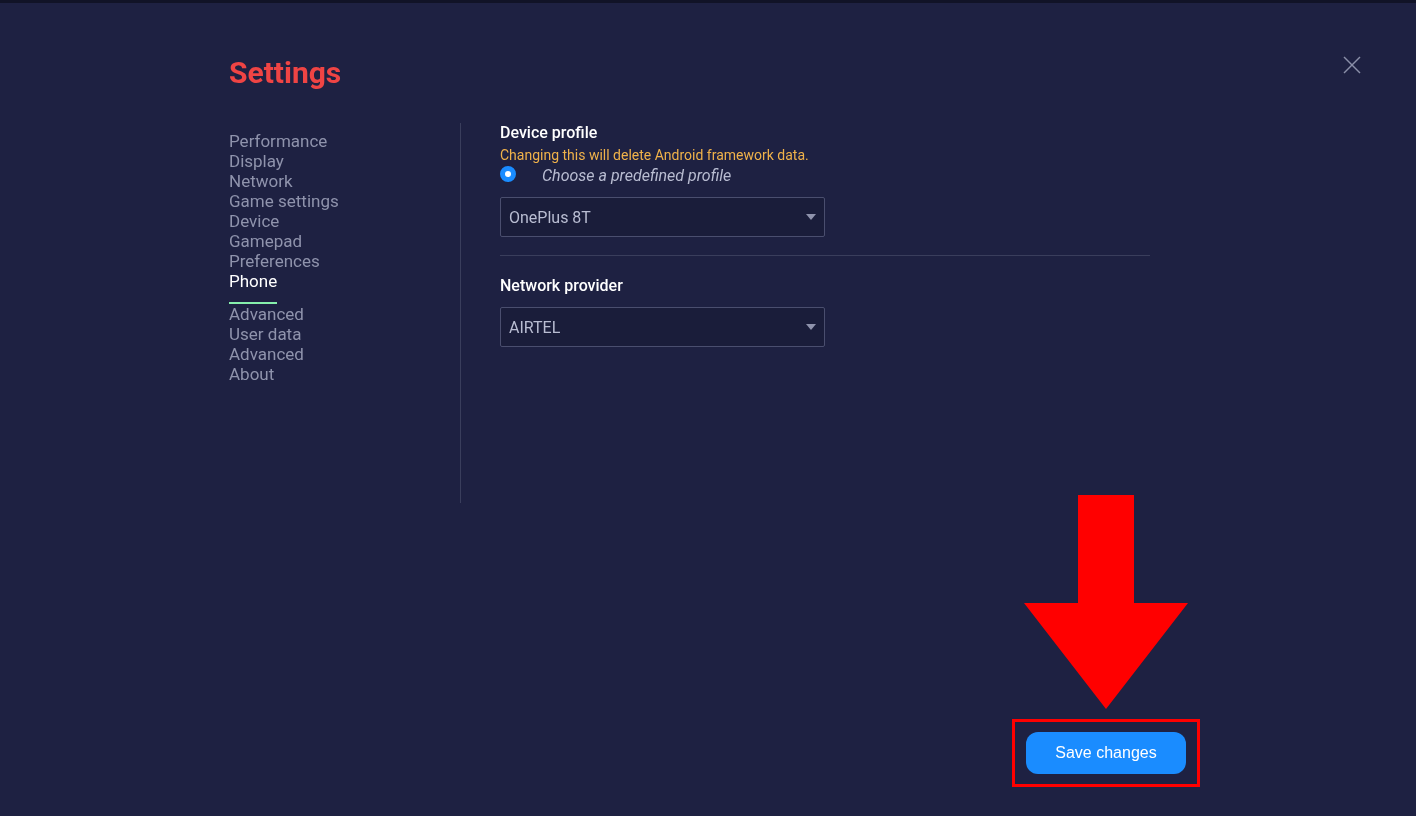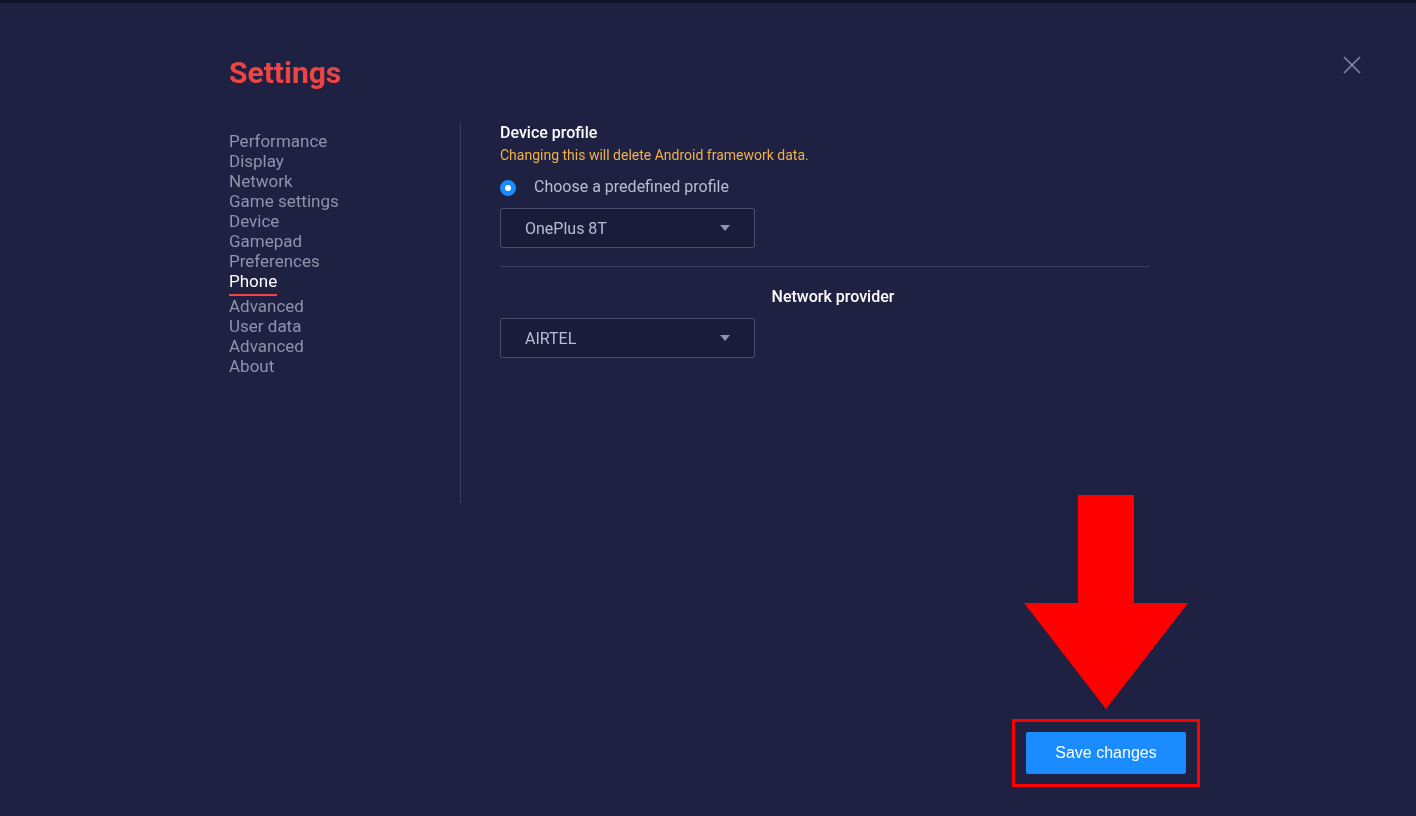--- a/index.html
+++ b/index.html
@@ -40,50 +40,51 @@
   }
   .sidebar-item {
     font-size: 17px;
     color: #8f93ac;
     cursor: pointer;
     line-height: 20px;
     align-self: flex-start;
   }
   .sidebar-item.active {
     color: #ffffff;
-    border-bottom: 2px solid #ef4444;
-    padding-bottom: 3px;
+    border-bottom: 2px solid #86efac;
+    padding-bottom: 11px;
   }
   .divider {
     position: absolute;
     top: 120px; left: 460px;
     width: 1px; height: 380px;
     background: #3a3e5c;
   }
   .content {
     position: absolute;
     top: 120px; left: 500px; right: 250px;
   }
   .section-title {
     color: #ffffff;
     font-size: 16px;
     font-weight: 500;
     margin-bottom: 5px;
   }
   .warning {
     color: #f0b24a;
     font-size: 14px;
-    margin-bottom: 14px;
+    margin-bottom: 3px;
   }
   .radio-row {
     display: flex;
-    align-items: flex-end;
-    gap: 18px;
+    align-items: flex-start;
+    gap: 26px;
     margin-bottom: 12px;
     cursor: pointer;
+    font-style: italic;
   }
   .radio {
     width: 16px; height: 16px;
     border-radius: 50%;
     border: 2px solid #8f93ac;
     display: inline-block;
     position: relative;
     flex-shrink: 0;
   }
   .radio.selected {
@@ -96,28 +97,28 @@
     top: 3px; left: 3px;
     width: 6px; height: 6px;
     background: #ffffff;
     border-radius: 50%;
   }
   .radio-label {
     color: #b9bdd2;
     font-size: 16px;
   }
   .select {
-    width: 255px;
+    width: 325px;
     height: 40px;
     background: #1a1d3a;
     border: 1px solid #4a4e6e;
     border-radius: 2px;
     color: #b9bdd2;
     font-size: 16px;
-    padding: 0 24px;
+    padding: 0 8px;
     display: flex;
     align-items: center;
     justify-content: space-between;
     cursor: pointer;
     margin-bottom: 18px;
   }
   .select .caret {
     width: 0; height: 0;
     border-left: 5px solid transparent;
     border-right: 5px solid transparent;
@@ -138,21 +139,21 @@
     align-items: center;
     justify-content: center;
   }
   .save-btn {
     width: 160px; height: 42px;
     background: #1a8cff;
     color: #ffffff;
     font-size: 16px;
     font-weight: 500;
     border: none;
-    border-radius: 2px;
+    border-radius: 12px;
     cursor: pointer;
     display: flex;
     align-items: center;
     justify-content: center;
   }
   .arrow {
     position: absolute;
     left: 1024px; top: 492px;
     width: 164px; height: 214px;
     pointer-events: none;
@@ -203,21 +204,21 @@
     </div>
 
     <div class="select">
       <span>OnePlus 8T</span>
       <span class="caret"></span>
     </div>
 
 
     <div class="hr"></div>
 
-    <div class="section-title" style="margin-bottom:12px;text-align:center;">Network provider</div>
+    <div class="section-title" style="margin-bottom:12px;">Network provider</div>
 
     <div class="select">
       <span>AIRTEL</span>
       <span class="caret"></span>
     </div>
 
   </div>
 
   <div class="arrow">
     <svg viewBox="0 0 164 214">

